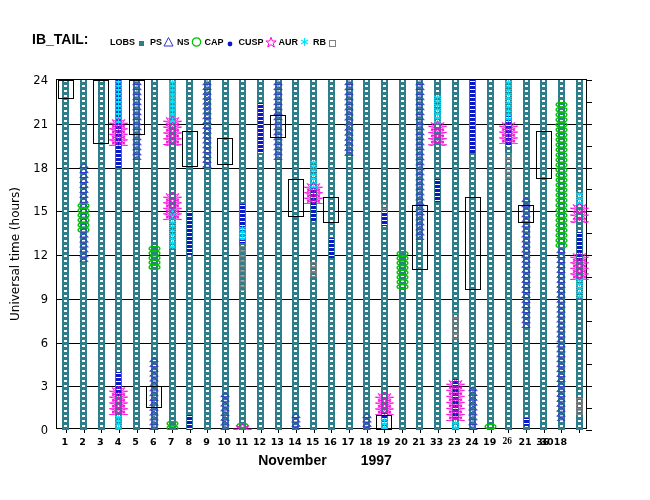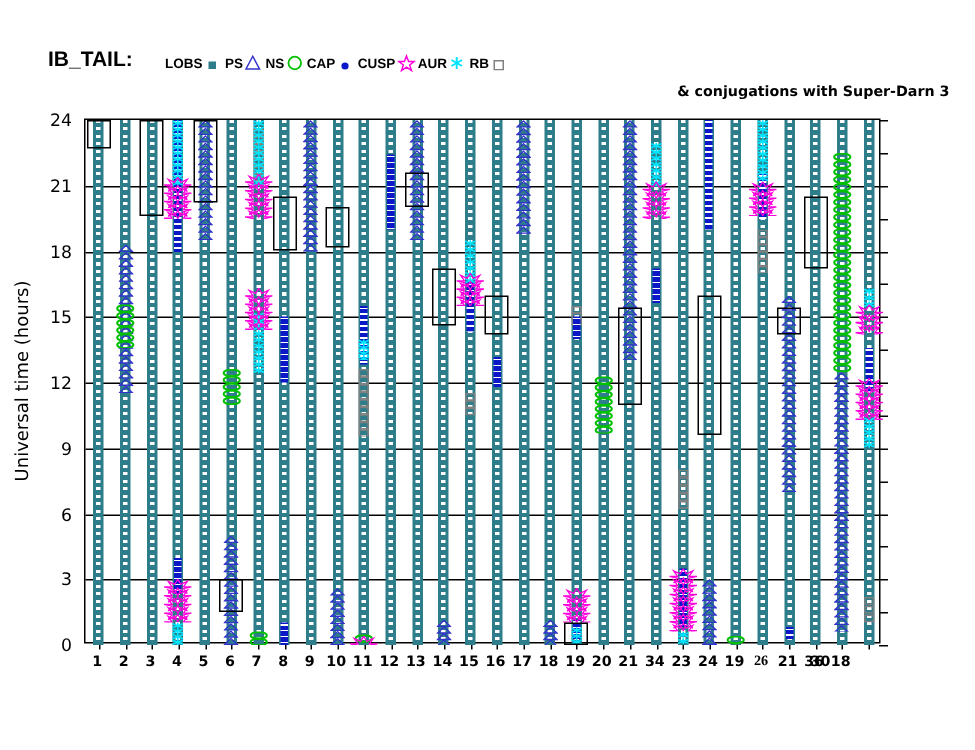--- a/index.html
+++ b/index.html
@@ -160,21 +160,20 @@
       <div class="leg-item">
         <span class="leg-lab">RB</span>
         <span class="leg-sym">
           <svg width="11" height="11" viewBox="0 0 11 11">
             <rect x="2.5" y="4.5" width="6" height="6" fill="none" stroke="#808080" stroke-width="1"></rect>
           </svg>
         </span>
       </div>
     </div>
 
-  <div id="subnote">&amp; conjugations with Super-Darn 3</div>
 
   <div id="yaxis-title">
     <span>Universal time (hours)</span>
   </div>
 
   <div id="plot">
       <div class="ylabel" style="top: 350px;">0</div>
       <div class="gridline" style="top: 306.25px;"></div>
       <div class="ylabel" style="top: 306.25px;">3</div>
       <div class="gridline" style="top: 262.5px;"></div>
@@ -2125,20 +2124,23 @@
         <div class="seg sd" style="top: 99.1667px; height: 37.9167px; left: 230.95px; width: 16px;"></div>
         <div class="seg sd" style="top: 116.667px; height: 26.25px; left: 266.35px; width: 16px;"></div>
         <div class="seg sd" style="top: 335.417px; height: 14.5833px; left: 319.45px; width: 16px;"></div>
         <div class="seg sd" style="top: 125.417px; height: 64.1667px; left: 354.85px; width: 16px;"></div>
         <div class="seg sd" style="top: 116.667px; height: 93.3333px; left: 407.95px; width: 16px;"></div>
         <div class="seg sd" style="top: 125.417px; height: 17.5px; left: 461.05px; width: 16px;"></div>
         <div class="seg sd" style="top: 51.0417px; height: 48.125px; left: 478.75px; width: 16px;"></div>
       </div>
     </div>
 
+  <div id="xaxis-title">
+    <span>November</span><span class="gap"></span><span>1997</span>
+  </div>
 
 <div class="xlabel" style="left: 64.85px;">1</div>
     <div class="xlabel" style="left: 82.55px;">2</div>
     <div class="xlabel" style="left: 100.25px;">3</div>
     <div class="xlabel" style="left: 117.95px;">4</div>
     <div class="xlabel" style="left: 135.65px;">5</div>
     <div class="xlabel" style="left: 153.35px;">6</div>
     <div class="xlabel" style="left: 171.05px;">7</div>
     <div class="xlabel" style="left: 188.75px;">8</div>
     <div class="xlabel" style="left: 206.45px;">9</div>
@@ -2147,21 +2149,21 @@
     <div class="xlabel" style="left: 259.55px;">12</div>
     <div class="xlabel" style="left: 277.25px;">13</div>
     <div class="xlabel" style="left: 294.95px;">14</div>
     <div class="xlabel" style="left: 312.65px;">15</div>
     <div class="xlabel" style="left: 330.35px;">16</div>
     <div class="xlabel" style="left: 348.05px;">17</div>
     <div class="xlabel" style="left: 365.75px;">18</div>
     <div class="xlabel" style="left: 383.45px;">19</div>
     <div class="xlabel" style="left: 401.15px;">20</div>
     <div class="xlabel" style="left: 418.85px;">21</div>
-    <div class="xlabel" style="left: 436.55px;">34</div>
+    <div class="xlabel" style="left: 436.55px;">33</div>
     <div class="xlabel" style="left: 454.25px;">23</div>
     <div class="xlabel" style="left: 471.95px;">24</div>
     <div class="xlabel" style="left: 489.65px;">19</div>
     <div class="xlabel" style="left: 507.35px; font-family: Liberation Serif, serif;">26</div>
     <div class="xlabel" style="left: 525.05px;">21</div>
     <div class="xlabel" style="left: 542.75px;">36</div>
     <div class="xlabel" style="left: 560.45px;">18</div>
     <div class="xlabel" style="left: 547px;">30</div>
   </div>
 

